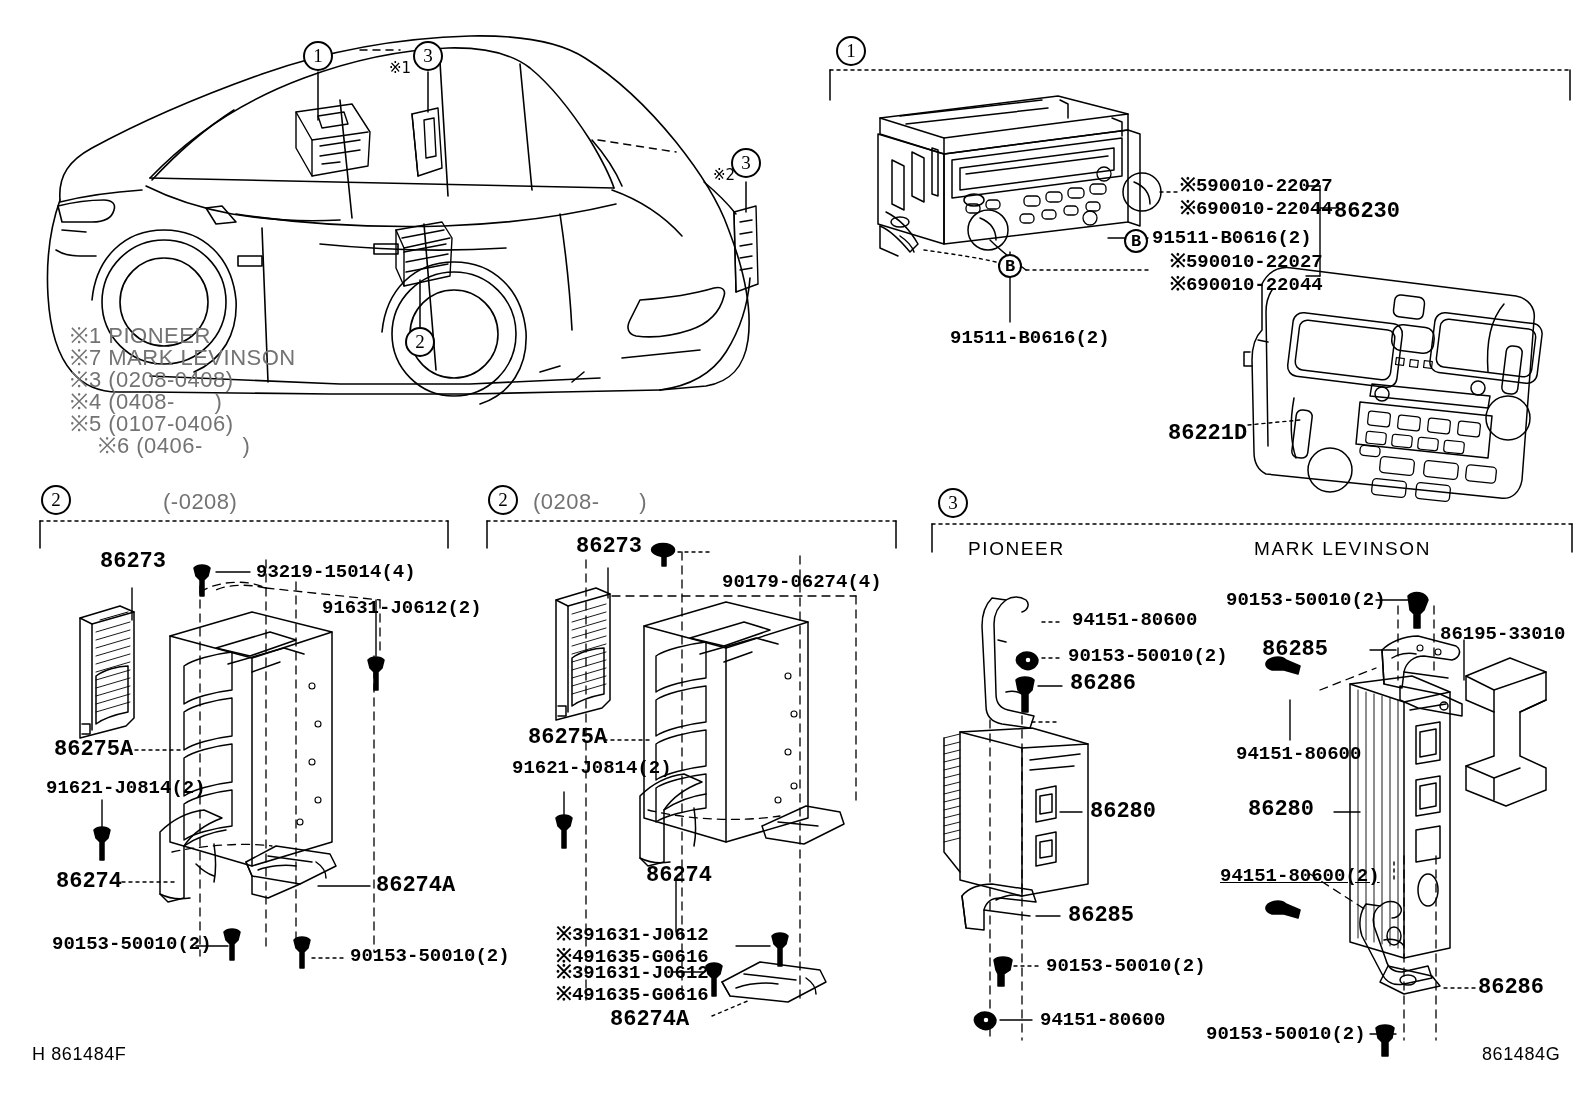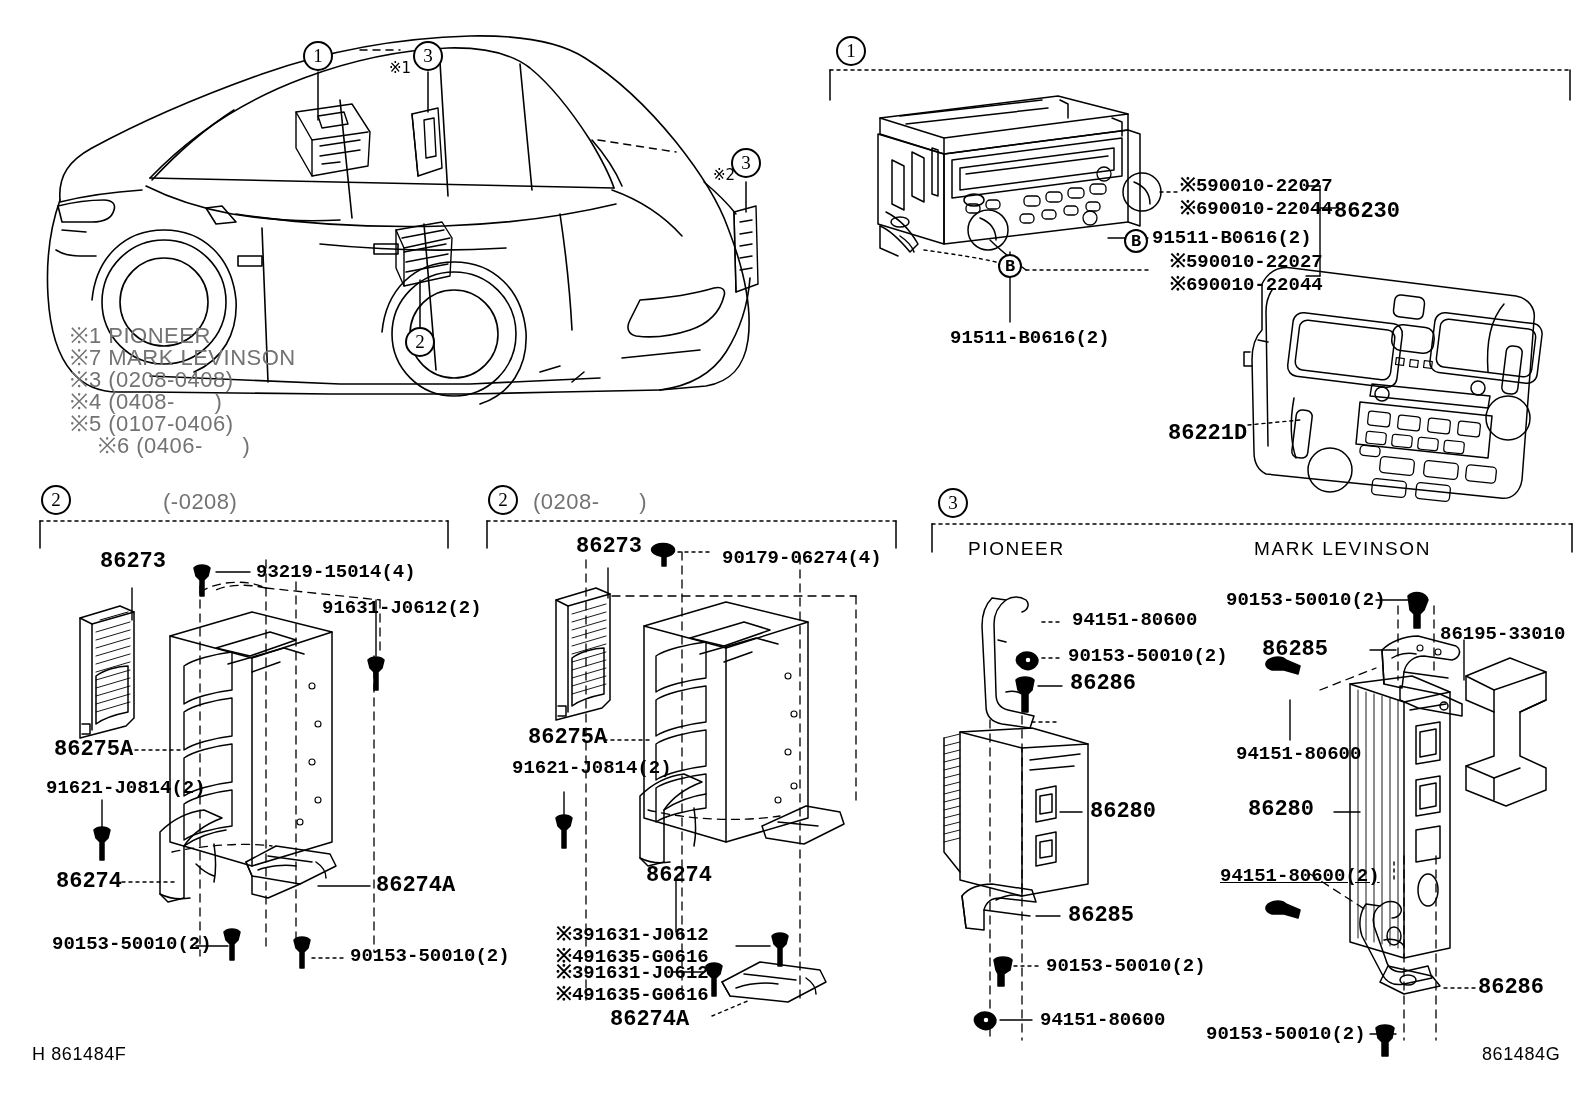--- a/index.html
+++ b/index.html
@@ -734,21 +734,21 @@
   <div class="lbl big" style="left:56px;top:870px;">86274</div>
   <div class="lbl big" style="left:376px;top:874px;">86274A</div>
   <div class="lbl" style="left:52px;top:934px;">90153-50010(2)</div>
   <div class="lbl" style="left:350px;top:946px;">90153-50010(2)</div>
 
   <div class="callout" style="left:488px;top:485px;">
     <span>2</span>
   </div>
   <div class="note" style="left:533px;top:486px;text-align:center;">(0208-      )</div>
   <div class="lbl big" style="left:576px;top:535px;">86273</div>
-  <div class="lbl" style="left:722px;top:548px;">90179-06274(4)</div>
+  <div class="lbl" style="left:722px;top:572px;">90179-06274(4)</div>
   <div class="lbl big" style="left:528px;top:726px;">86275A</div>
   <div class="lbl" style="left:512px;top:758px;">91621-J0814(2)</div>
   <div class="lbl big" style="left:646px;top:864px;">86274</div>
   <div class="mono-pair" style="left:556px;top:924px;">※391631-J0612</div>
   <div class="mono-pair" style="left:556px;top:946px;">※491635-G0616</div>
   <div class="mono-pair" style="left:556px;top:962px;">※391631-J0612</div>
   <div class="mono-pair" style="left:556px;top:984px;">※491635-G0616</div>
   <div class="lbl big" style="left:610px;top:1008px;">86274A</div>
 
   <div class="callout" style="left:938px;top:488px;">

